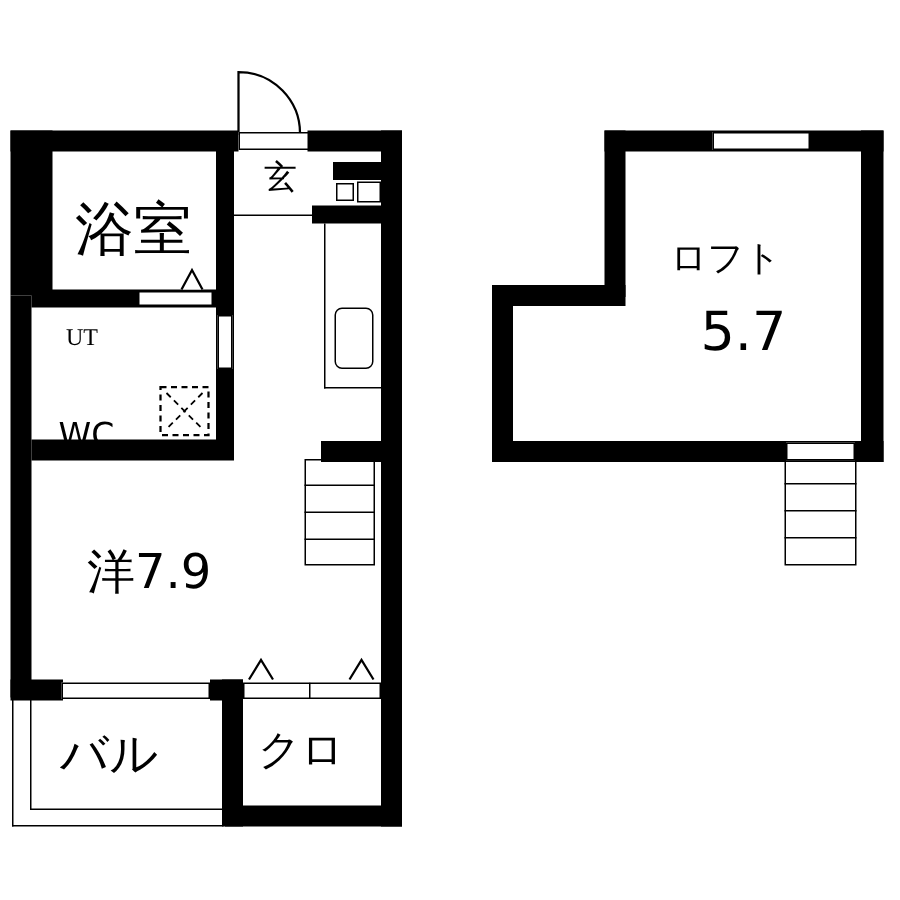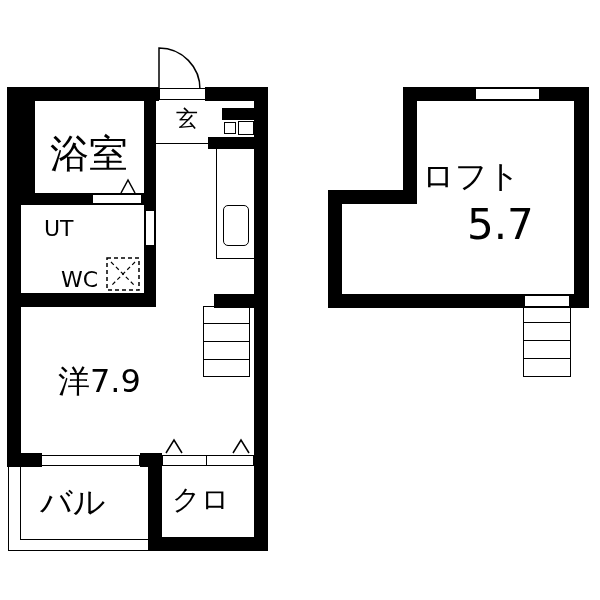--- a/index.html
+++ b/index.html
@@ -75,37 +75,37 @@
     <svg width="18" height="16">
         <path d="M1,15 L9,2 L17,15" fill="#fff" stroke="#000" stroke-width="1.5"></path>
       </svg>
   </div>
 
   <div class="abs" style="left:8px;top:465px;width:141px;height:86px;border-left:1.5px solid #000;border-bottom:1.5px solid #000;"></div>
   <div class="abs" style="left:20px;top:465px;width:129px;height:75px;border-left:1.5px solid #000;border-bottom:1.5px solid #000;"></div>
 
   <span class="lbl" style="left:50px;top:134px;font-size:39px;">浴室</span>
   <span class="lbl" style="left:176px;top:108px;font-size:22px;">玄</span>
-  <span class="lbl" style="left:44px;top:218px;font-size:22px;">UT</span>
-  <span class="lbl" style="left:39px;top:269px;font-size:22px;margin-left:22px;">WC</span>
+  <span class="lbl" style="left:44px;top:218px;font-size:16px;font-family:Liberation Serif, serif;">UT</span>
+  <span class="lbl" style="left:39px;top:280px;font-size:22px;">WC</span>
   <span class="lbl" style="left:58px;top:365px;font-size:32px;">洋7.9</span>
   <span class="lbl" style="left:40px;top:486px;font-size:32px;">バル</span>
   <span class="lbl" style="left:172px;top:486px;font-size:28px;">クロ</span>
 </div>
 
 <div>
   <div class="wall" style="left:403px;top:87px;width:186px;height:14px;"></div>
   <div class="win" style="left:475px;top:88px;width:65px;height:12px;"></div>
   <div class="wall" style="left:574px;top:87px;width:15px;height:221px;"></div>
   <div class="wall" style="left:403px;top:87px;width:14px;height:111px;"></div>
   <div class="wall" style="left:328px;top:190px;width:89px;height:14px;"></div>
   <div class="wall" style="left:328px;top:190px;width:14px;height:118px;"></div>
   <div class="wall" style="left:328px;top:294px;width:261px;height:14px;"></div>
   <div class="win" style="left:524px;top:295px;width:46px;height:12px;"></div>
 
   <div class="abs" style="left:523px;top:306px;width:48px;height:71px;border:1.5px solid #000;"></div>
   <div class="abs" style="left:523px;top:322px;width:48px;height:0;border-top:1.5px solid #000;"></div>
   <div class="abs" style="left:523px;top:340px;width:48px;height:0;border-top:1.5px solid #000;"></div>
   <div class="abs" style="left:523px;top:358px;width:48px;height:0;border-top:1.5px solid #000;"></div>
 
-  <span class="lbl" style="left:422px;top:160px;font-size:32px;">ロフト</span>
-  <span class="lbl" style="left:467px;top:204px;font-size:42px;">5.7</span>
+  <span class="lbl" style="left:447px;top:160px;font-size:24px;">ロフト</span>
+  <span class="lbl" style="left:467px;top:204px;font-size:36px;">5.7</span>
 </div>
 
 </body></html>

